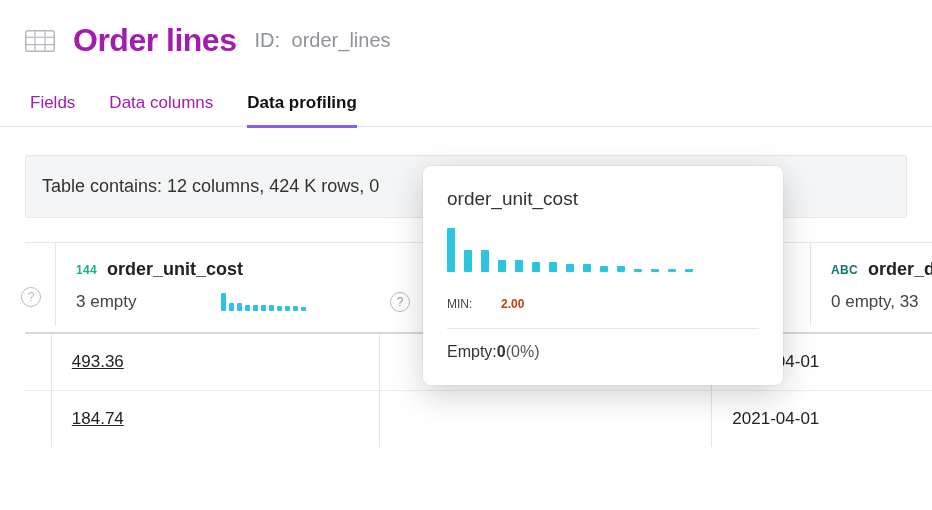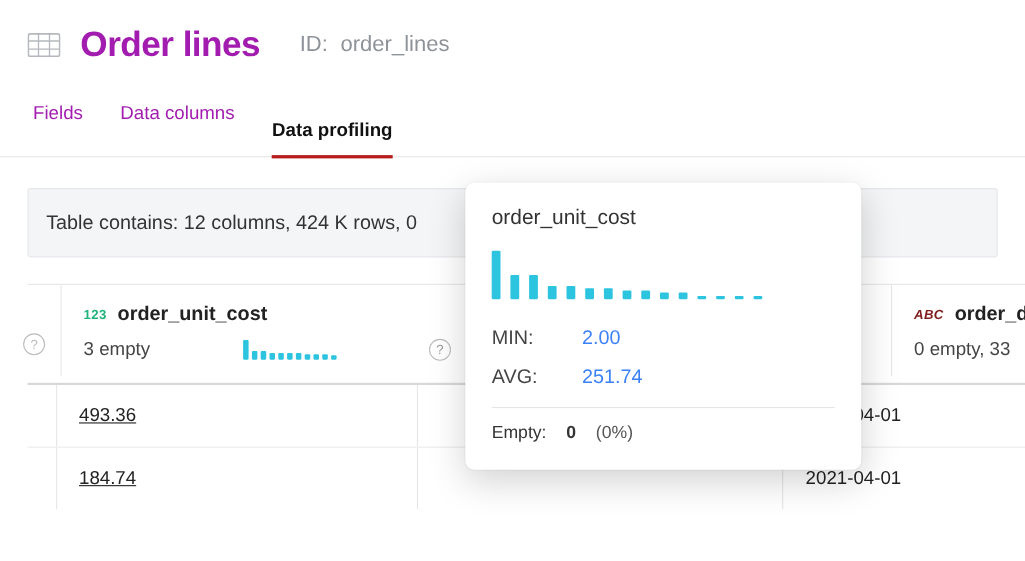--- a/index.html
+++ b/index.html
@@ -27,21 +27,20 @@
   .grid-icon svg { display: block; }
   .page-title {
     font-size: 32px;
     font-weight: 700;
     color: #a21caf;
     letter-spacing: -0.5px;
   }
   .id-block {
     color: #8e9299;
     font-size: 20px;
-    margin-left: 18px;
   }
   .id-label { }
   .id-value { margin-left: 6px; }
 
   .tabs {
     display: flex;
     gap: 34px;
     padding: 34px 0 0 30px;
     border-bottom: 1px solid #e6e6e6;
   }
@@ -49,22 +48,21 @@
     padding: 0 0 12px 0;
     font-size: 17px;
     color: #a21caf;
     cursor: pointer;
     border-bottom: 3px solid transparent;
     margin-bottom: -2px;
   }
   .tab.active {
     font-weight: 700;
     color: #111;
-    border-bottom: 3px solid #b91c1c;
-    margin-top: 16px;
+    border-bottom: 3px solid #8b5cf6;
   }
 
   .summary-bar {
     margin: 28px 25px 0 25px;
     background: #f4f5f6;
     border: 1px solid #e6e7ea;
     border-radius: 3px;
     padding: 20px 16px;
     font-size: 18px;
     color: #333;
@@ -113,21 +111,21 @@
     display: flex;
     align-items: center;
     gap: 10px;
   }
   .type-badge {
     font-size: 12px;
     font-weight: 700;
     letter-spacing: 0.3px;
   }
   .type-badge.num { color: #1fb27a; }
-  .type-badge.abc { color: #7f1d1d; font-style: italic; }
+  .type-badge.abc { color: #0f766e; }
   .col-name {
     font-size: 18px;
     font-weight: 700;
     color: #222;
   }
   .col-sub-line {
     display: flex;
     align-items: center;
     justify-content: space-between;
     margin-top: 12px;
@@ -173,25 +171,25 @@
     background: #fff;
     border-radius: 8px;
     box-shadow: 0 10px 34px rgba(0,0,0,0.18), 0 0 0 1px rgba(0,0,0,0.03);
     padding: 22px 24px 18px 24px;
     z-index: 50;
   }
   .pop-title { font-size: 19px; color: #333; margin-bottom: 18px; }
   .spark-big { display: flex; align-items: flex-end; gap: 9px; height: 44px; margin-bottom: 18px; }
   .spark-big span { width: 8px; background: #2cc4de; border-radius: 1px; }
   .spark-big span.dash { height: 3px !important; border-radius: 1px; }
-  .stat-row { display: flex; gap: 28px; font-size: 18px; padding: 7px 0; color: #333; }
+  .stat-row { display: flex; font-size: 12px; padding: 7px 0; color: #333; }
   .stat-row .k { width: 54px; color: #444; }
-  .stat-row .v { font-weight: 400; color: #3b82f6; }
+  .stat-row .v { font-weight: 700; color: #c2410c; }
   .pop-divider { border-top: 1px solid #e6e6e6; margin: 10px 0 8px 0; }
-  .empty-row { display: flex; gap: 18px; font-size: 16px; color: #333; padding: 6px 0; align-items:center;}
+  .empty-row { display: flex; font-size: 16px; color: #333; padding: 6px 0; align-items:center;}
   .empty-row .v { font-weight: 700; }
   .empty-row .pct { color: #555; font-weight: 400; }
 </style>
 </head>
 <body>
 
 <div class="header">
   <span class="grid-icon">
     <svg width="30" height="22" viewBox="0 0 30 22">
       <rect x="0.75" y="0.75" width="28.5" height="20.5" rx="2" fill="none" stroke="#b5b8bd" stroke-width="1.5"></rect>
@@ -218,21 +216,21 @@
 
 <div class="table-wrap">
 
   <div class="col-head-row">
     <div class="gutter-col">
       <div class="gutter-icon">?</div>
     </div>
 
     <div class="col col-a">
       <div class="col-name-line">
-        <span class="type-badge num">123</span>
+        <span class="type-badge num">144</span>
         <span class="col-name">order_unit_cost</span>
       </div>
       <div class="col-sub-line">
         <span>3 empty</span>
         <span class="spark-mini">
             <span style="height: 18px;"></span>
             <span style="height: 8px;"></span>
             <span style="height: 8px;"></span>
             <span style="height: 6px;"></span>
             <span style="height: 6px;"></span>
@@ -294,23 +292,19 @@
       <span style="height: 6px;"></span>
       <span class="dash" style="height: 3px;"></span>
       <span class="dash" style="height: 3px;"></span>
       <span class="dash" style="height: 3px;"></span>
       <span class="dash" style="height: 3px;"></span>
     </div>
   <div class="stat-row">
     <span class="k">MIN:</span>
     <span class="v">2.00</span>
   </div>
-  <div class="stat-row">
-    <span class="k">AVG:</span>
-    <span class="v">251.74</span>
-  </div>
   <div class="pop-divider"></div>
   <div class="empty-row">
     <span>Empty:</span>
     <span class="v">0</span>
     <span class="pct">(0%)</span>
   </div>
 </div>
 
 </body></html>

